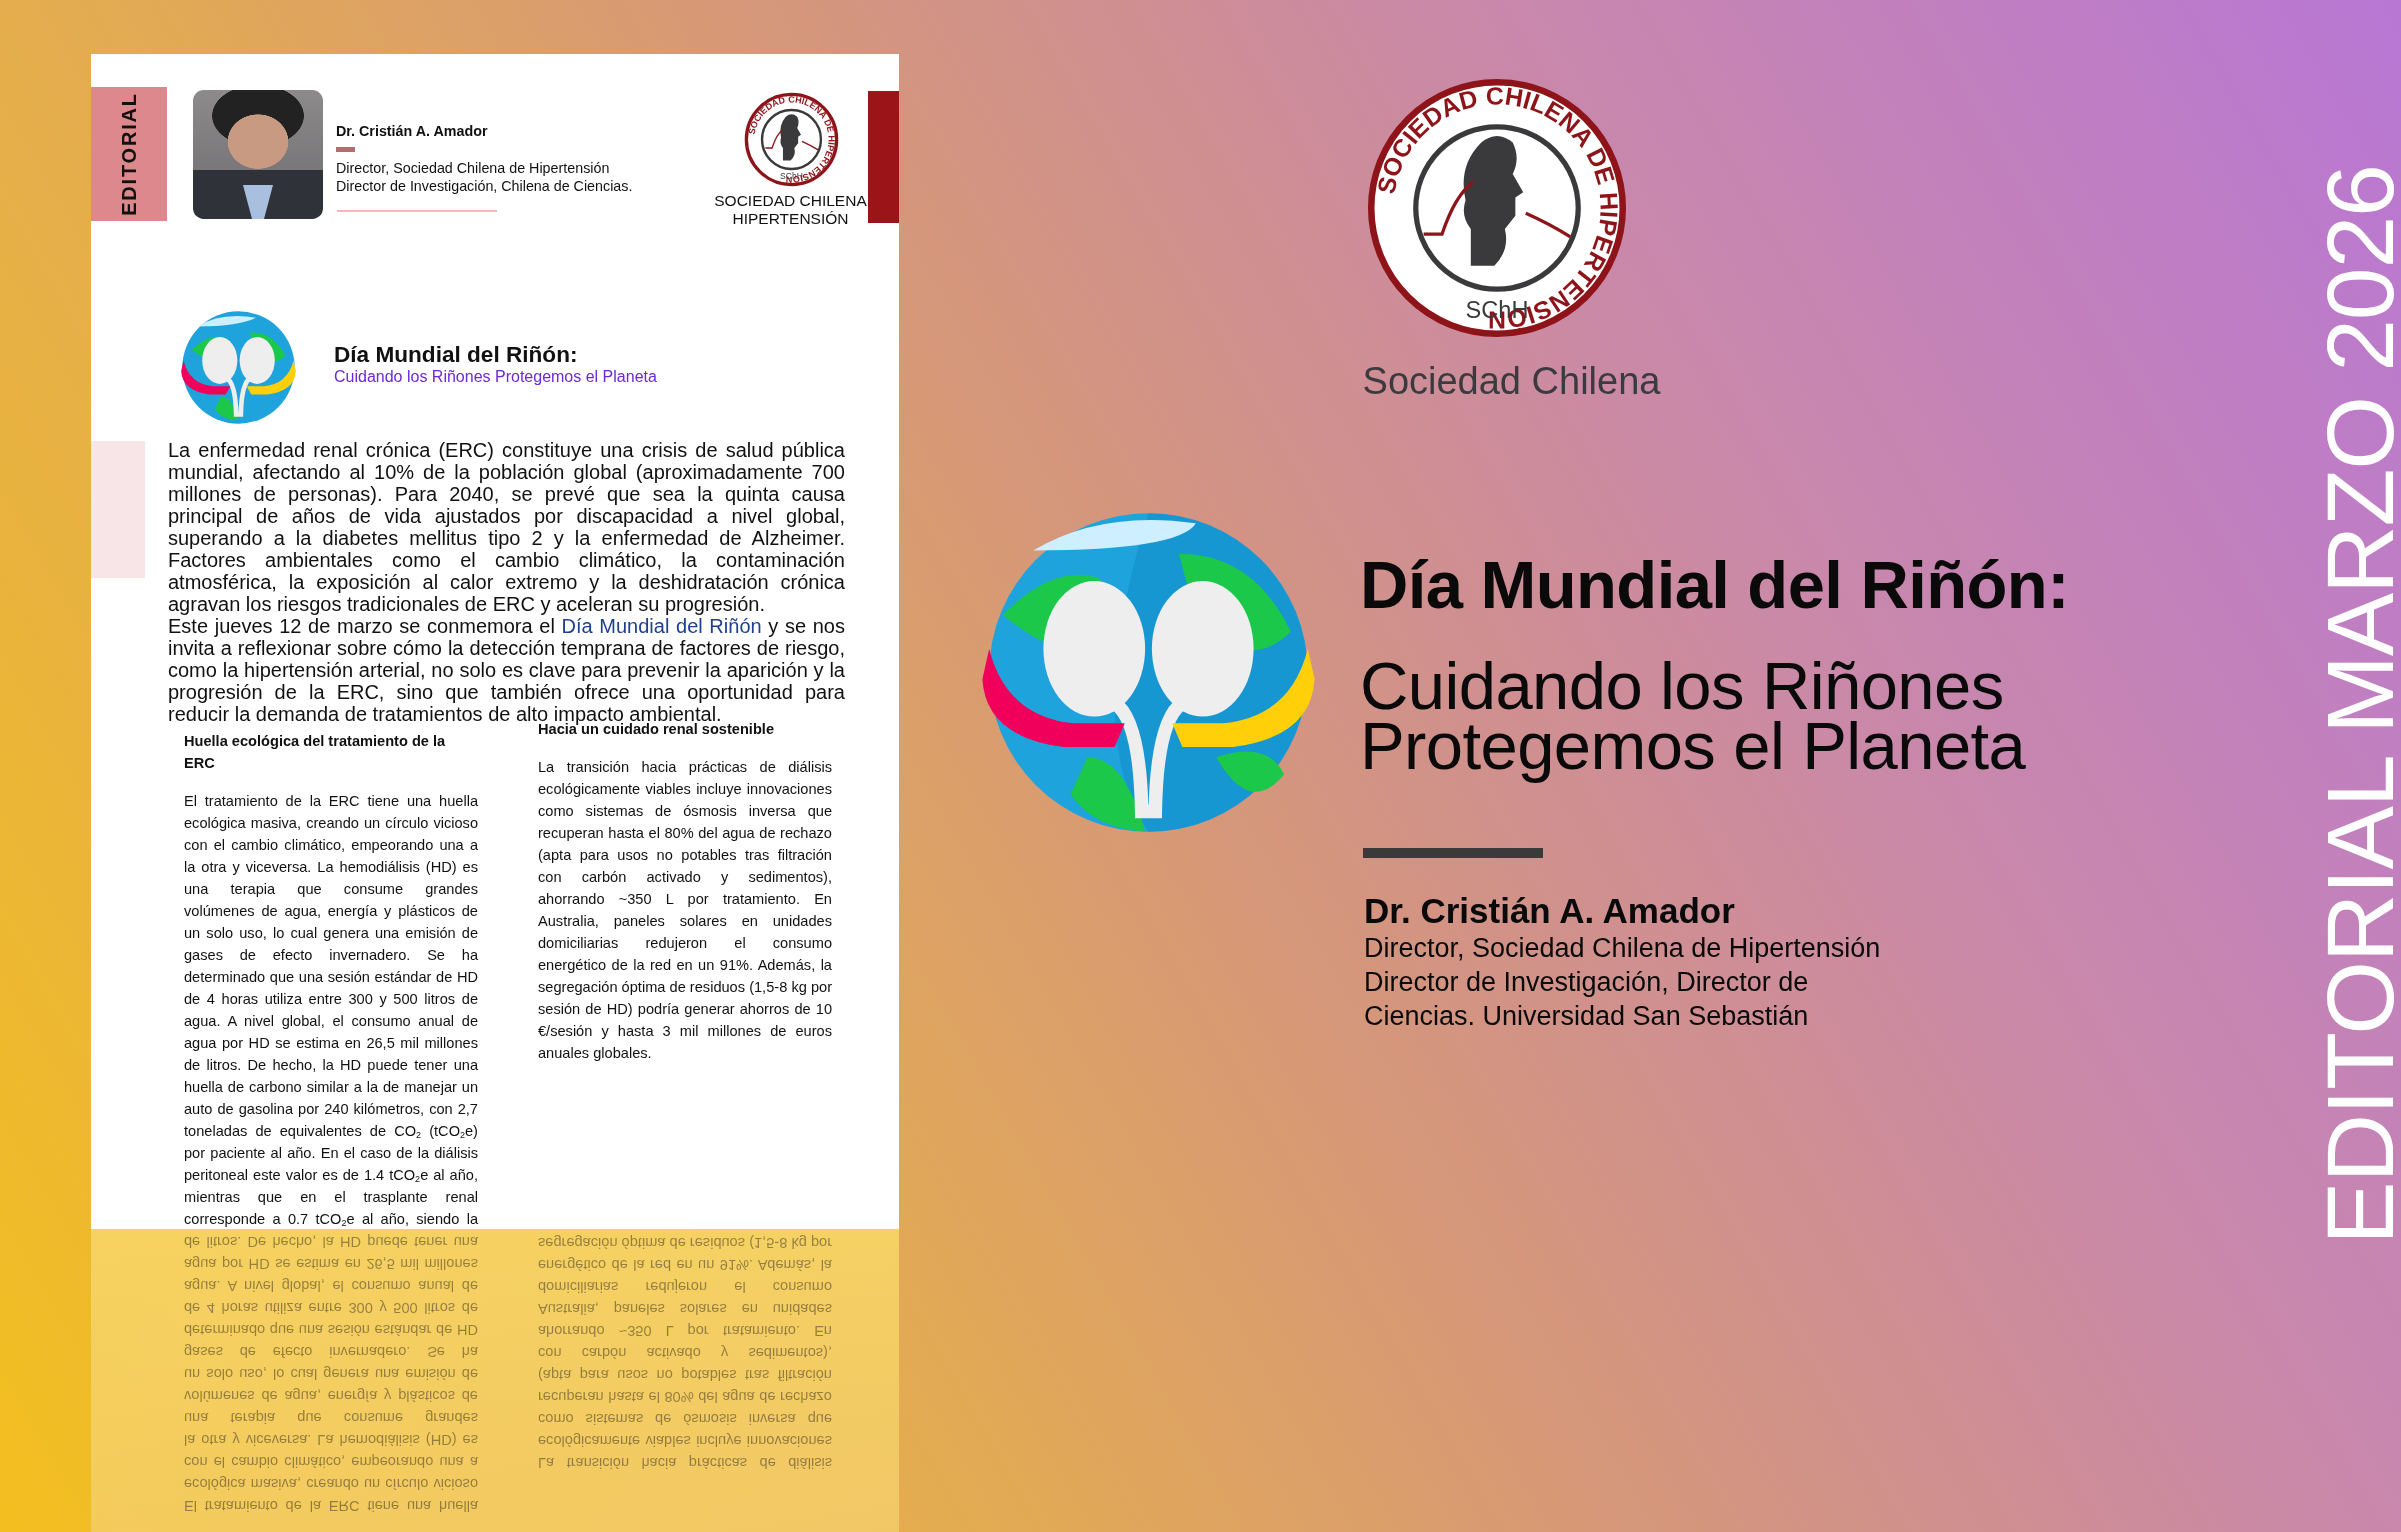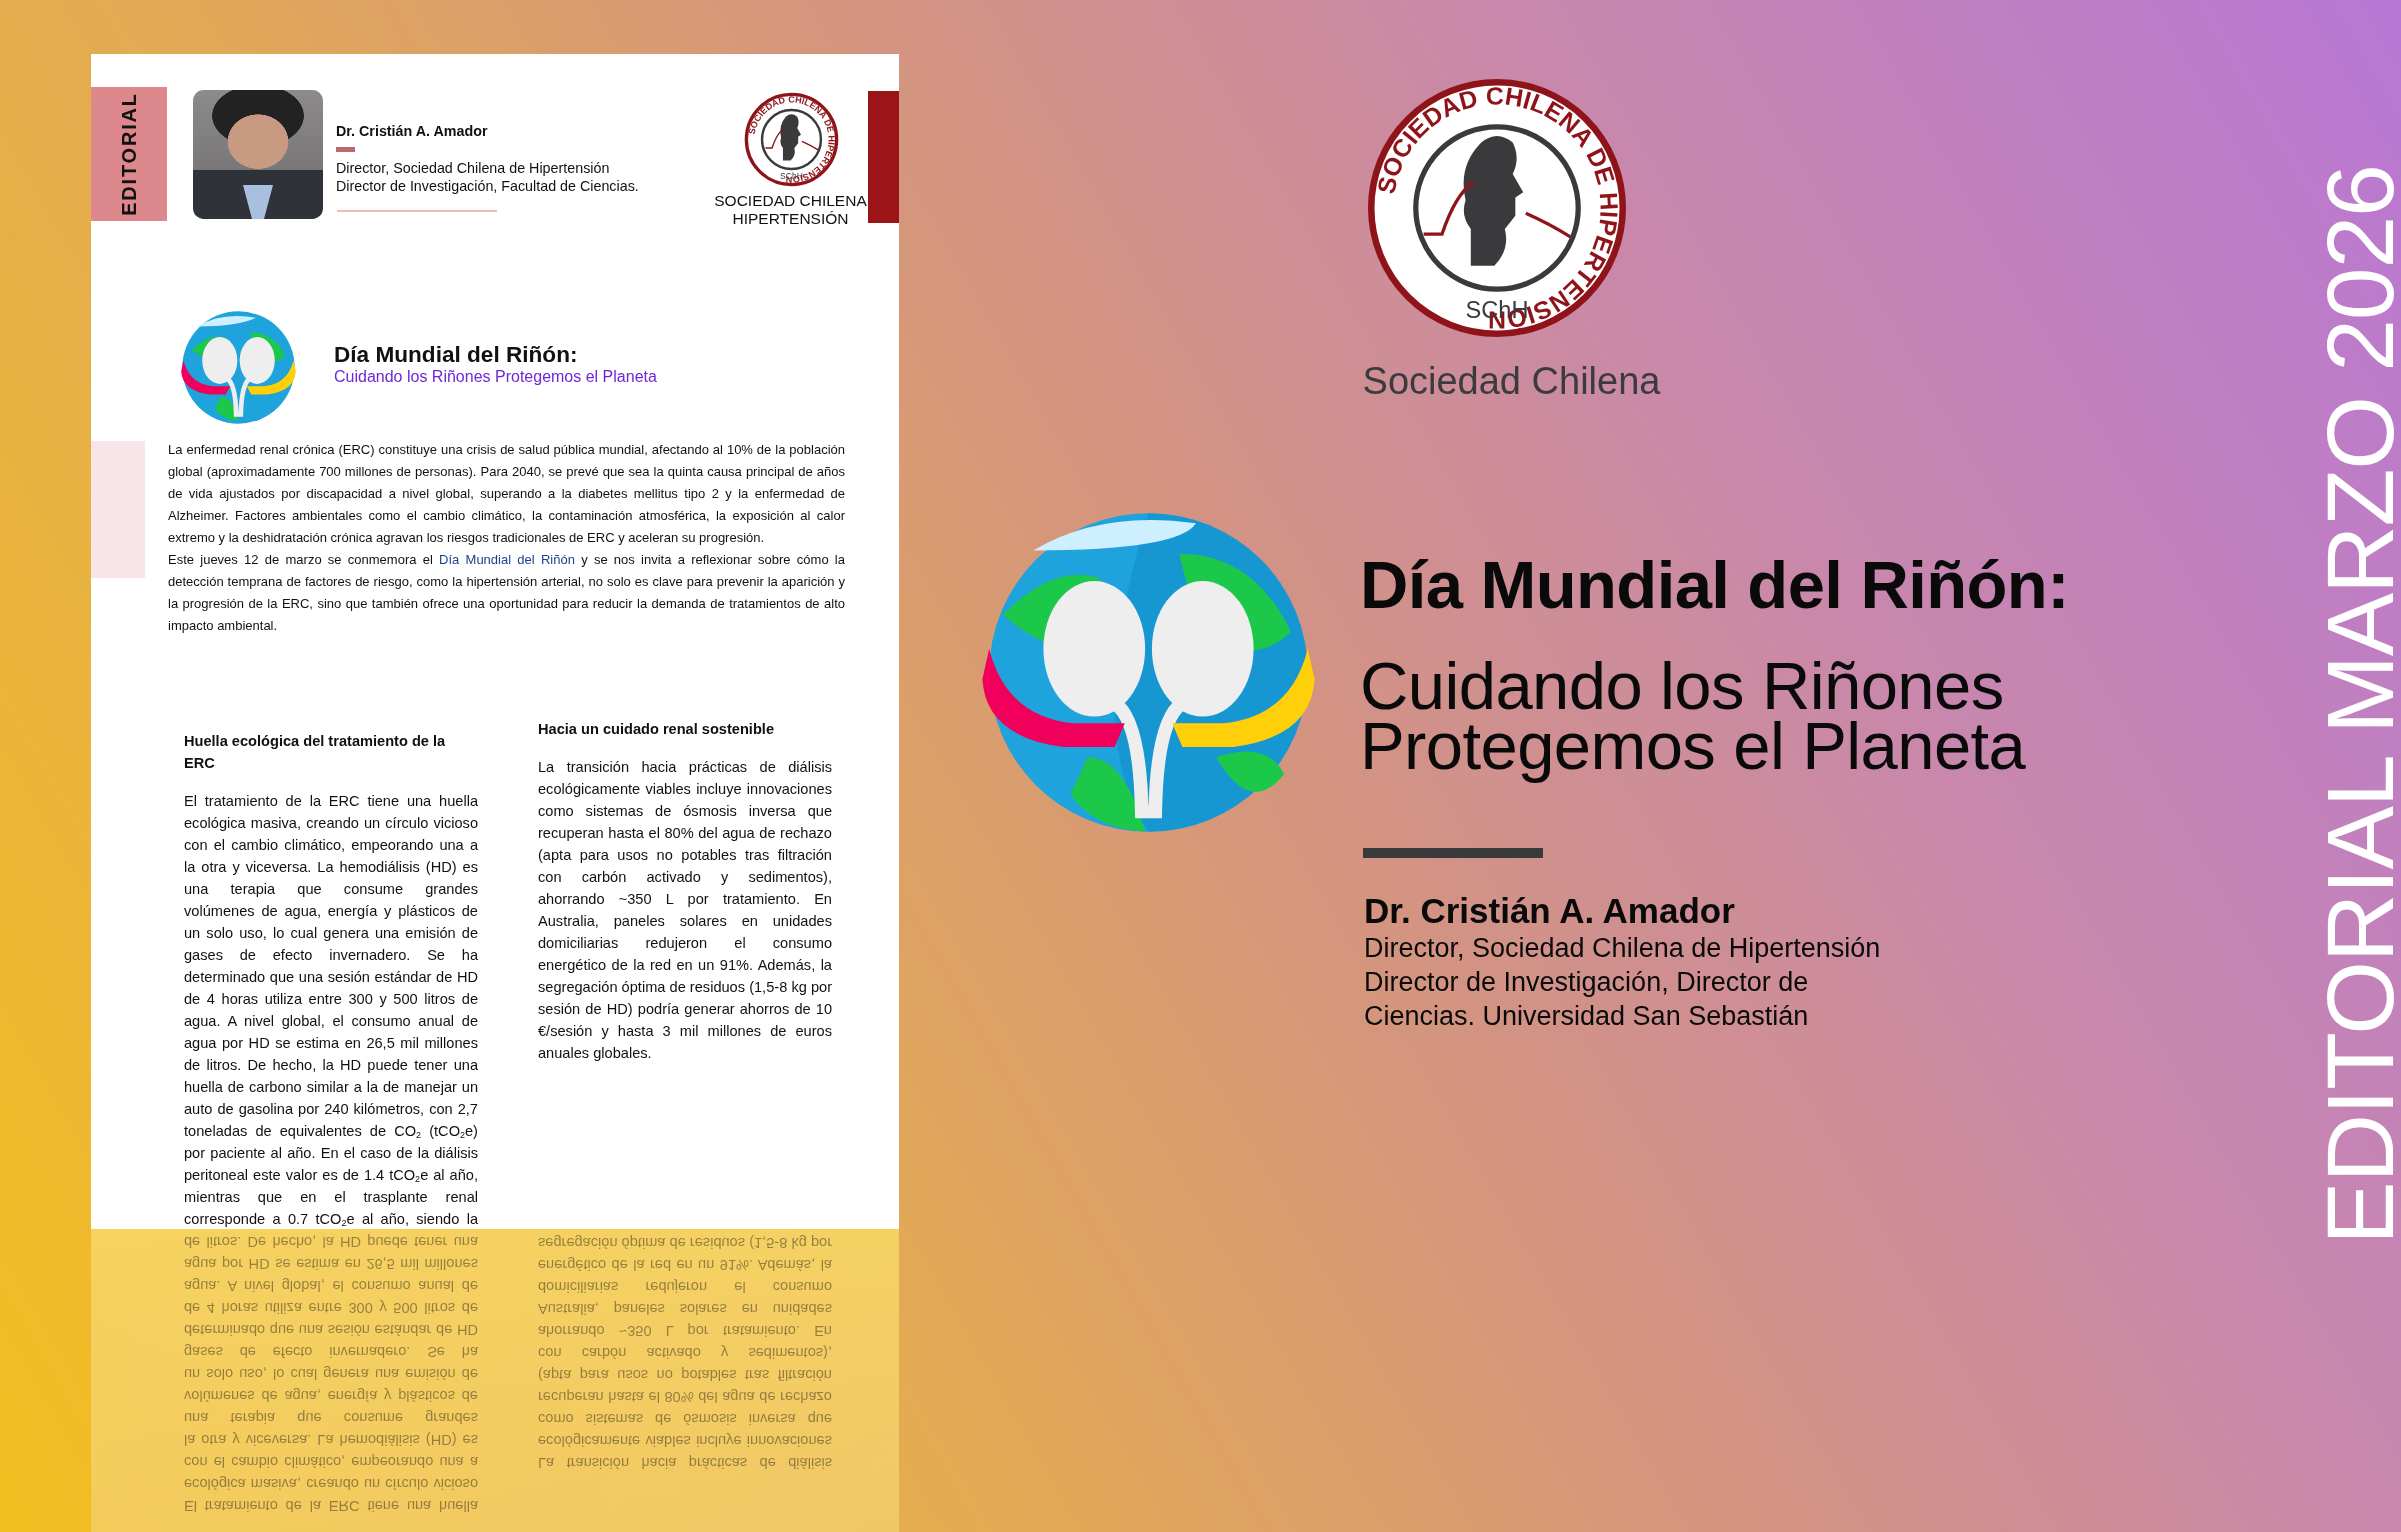--- a/index.html
+++ b/index.html
@@ -26,21 +26,21 @@
   .accent-small { left:245px; top:93px; width:19px; height:5.4px; background:#b86a6e; }
   .author-line-small { left:245px; font-size:14.3px; color:#111; }
   .underline-small { left:246px; top:156px; width:160px; height:1.8px; background:#f5b7b9; }
   .logo-small { left:653px; top:38px; width:95px; height:95px; }
   .logo-small-label { left:613px; top:138px; width:173px; text-align:center; font-size:15.5px; line-height:18px; color:#111; }
   .red-bar { left:777px; top:37px; width:32px; height:132px; background:#9a1418; }
   .globe-small { left:88px; top:255px; width:119px; height:117px; }
   .title-small-1 { left:243px; top:288px; font-size:22.6px; font-weight:bold; color:#111; }
   .title-small-2 { left:243px; top:314px; font-size:16px; color:#6d28d9; }
   .pink-block { left:0; top:387px; width:54px; height:137px; background:#f8e5e7; }
-  .intro { left:77px; top:385px; width:677px; font-size:13px; line-height:22px; color:#111; text-align:justify; }
+  .intro { left:77px; top:385px; width:677px; font-size:20px; line-height:22px; color:#111; text-align:justify; }
   .intro .lnk { color:#1f3f8f; }
   .col { font-size:14.6px; line-height:22px; color:#111; text-align:justify; }
   .col h3 { margin:16px; font-size:14.6px; line-height:22px; font-weight:bold; text-align:left; }
   .col p { margin:16px; }
   .col-left { left:77px; top:660px; width:326px; }
   .col-right { left:431px; top:648px; width:326px; }
   sub { font-size:9px; vertical-align:-2.4px; line-height:0; }
 
   
   .logo-big { left:1366px; top:77px; width:262px; height:262px; }
@@ -62,21 +62,21 @@
     <span>EDITORIAL</span>
   </div>
 
   <div class="abs photo">
       <div class="collar"></div>
     </div>
 
   <div class="abs author-name-small">Dr. Cristián A. Amador</div>
   <div class="abs accent-small"></div>
   <div class="abs author-line-small" style="top:106px">Director, Sociedad Chilena de Hipertensión</div>
-  <div class="abs author-line-small" style="top:124px">Director de Investigación, Facultad de Ciencias.</div>
+  <div class="abs author-line-small" style="top:124px">Director de Investigación, Chilena de Ciencias.</div>
   <div class="abs underline-small"></div>
 
   <svg class="abs logo-small" viewBox="0 0 200 200">
     <circle cx="100" cy="100" r="95" fill="#fff" stroke="#8e1419" stroke-width="7"></circle>
     <circle cx="100" cy="100" r="62" fill="#fff" stroke="#3a3a3d" stroke-width="5"></circle>
     <path d="M88 52 q12-10 24 0 q6 12 0 24 l8 14 -6 4 0 14 -8 10 q4 16 -8 26 l-16 0 0-26 q-8-10 -4-22 q-6-26 10-44z" fill="#3a3a3d"></path>
     <path d="M45 118 l14 0 q10-30 22-38 M122 104 q18 8 34 18" stroke="#8e1419" stroke-width="3" fill="none"></path>
     <defs>
         <path id="ringS" d="M100 100 m-78 0 a78 78 0 1 1 156 0 a78 78 0 1 1 -156 0"></path>
       </defs>

